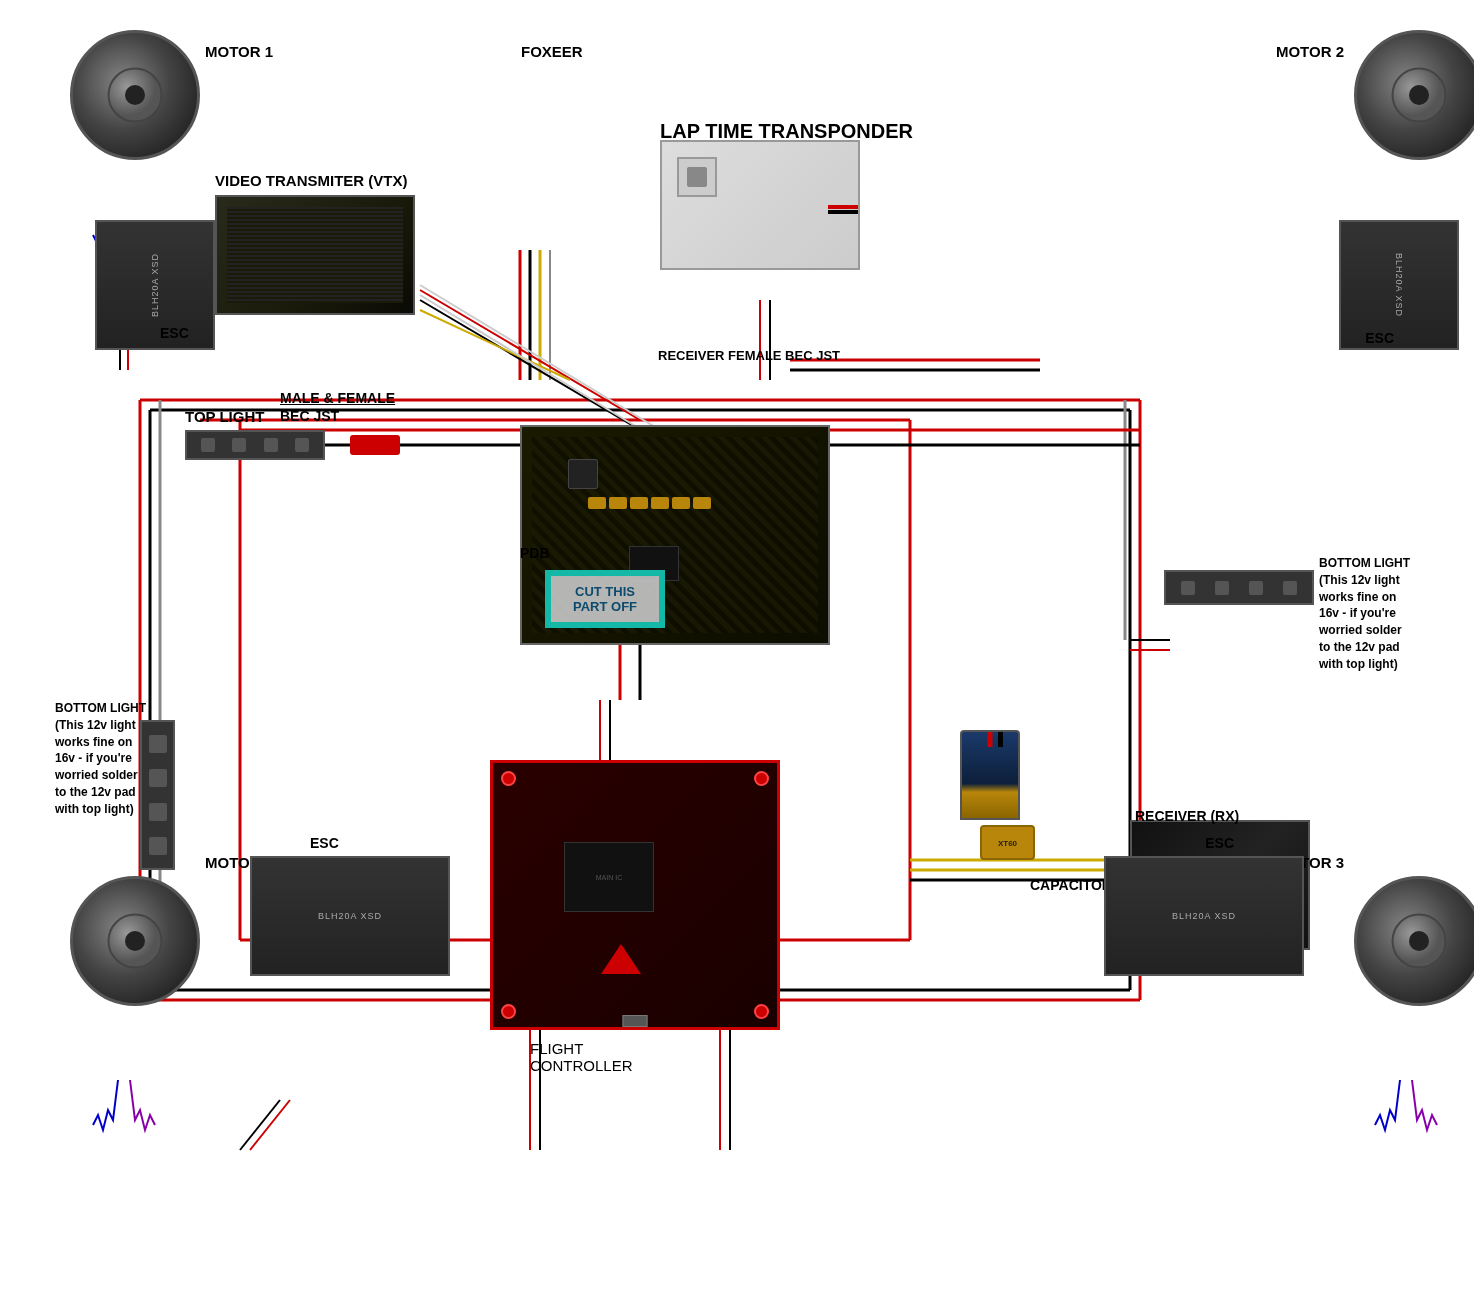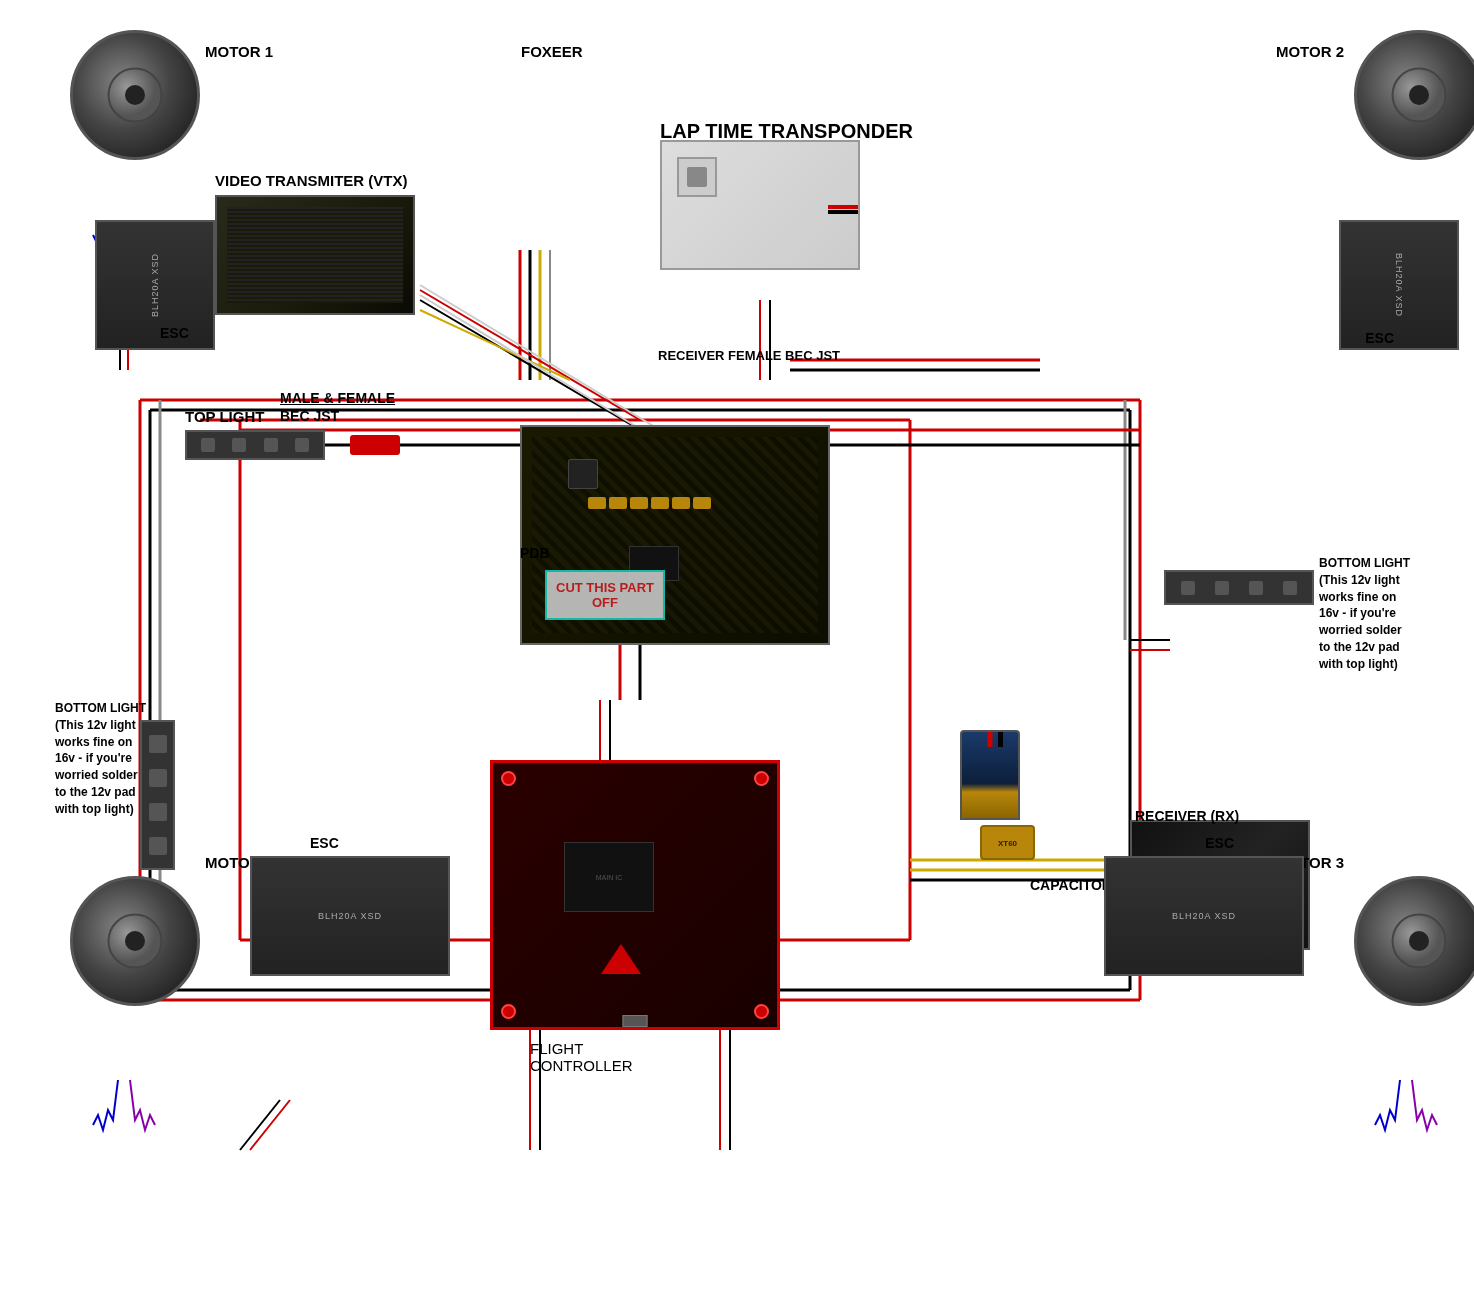--- a/index.html
+++ b/index.html
@@ -51,25 +51,25 @@
       position: absolute;
       background: #ccc;
       border: 1px solid #999;
       overflow: hidden;
     }
 
     
     .cut-box {
       position: absolute;
       background: rgba(200,200,200,0.9);
-      border: 2px solid #14b8a6;
+      border: 6px solid #14b8a6;
       padding: 5px;
       font-size: 12px;
       font-weight: bold;
-      color: #b91c1c;
+      color: #0c4a6e;
       text-align: center;
     }
   </style>
 </head>
 <body>
 
 <div class="diagram-container">
 
   <svg class="wiring-svg">
 

